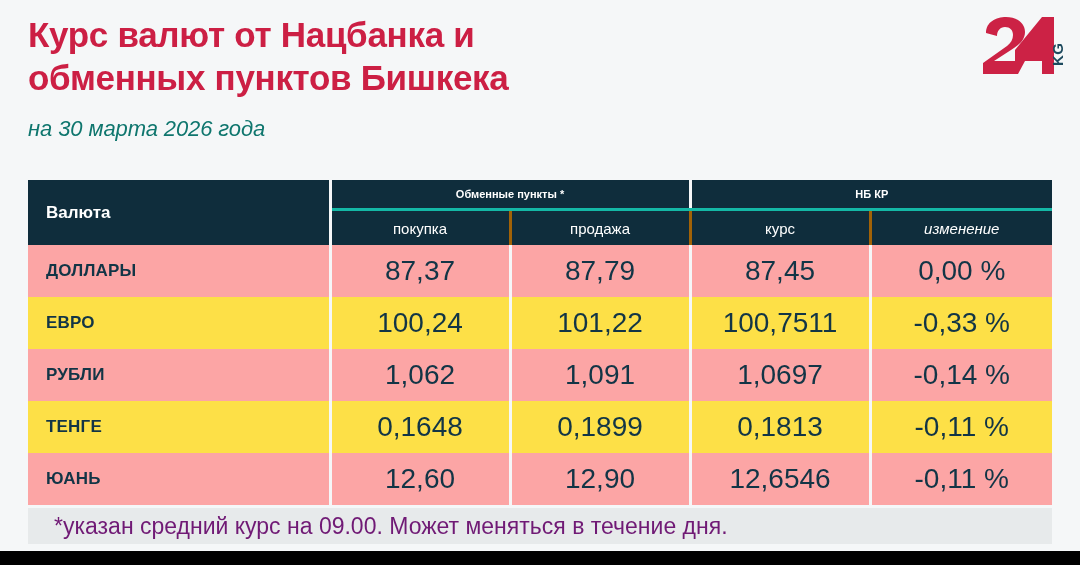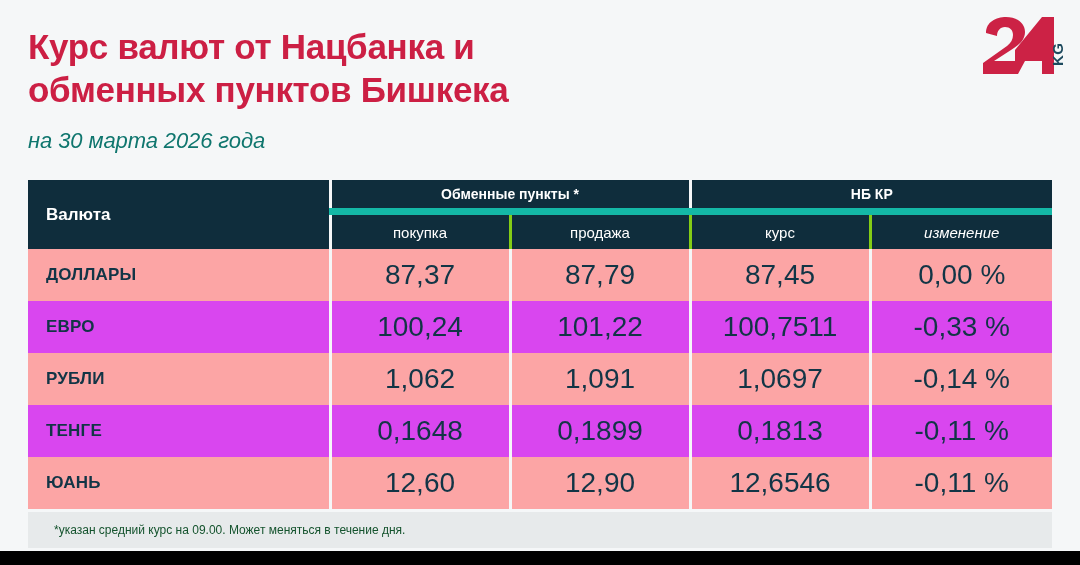--- a/index.html
+++ b/index.html
@@ -22,21 +22,20 @@
     box-sizing: border-box;
   }
 
   
   .header {
     position: absolute;
     left: 28px;
     top: 14px;
     width: 1024px;
     height: 140px;
-    margin-top: 12px;
   }
   .title {
     color: #cc1f44;
     font-size: 35px;
     font-weight: bold;
     line-height: 1.22;
     letter-spacing: -0.3px;
     margin: 0;
     width: 700px;
   }
@@ -88,34 +87,34 @@
   th.cur-head {
     text-align: left;
     padding-left: 18px;
     font-size: 17px;
     font-weight: bold;
     vertical-align: middle;
     border-right: 3px solid #f5f7f8;
   }
   th.grp {
     height: 28px;
-    font-size: 14px;
+    font-size: 11px;
     font-weight: bold;
     text-align: center;
     vertical-align: middle;
-    border-bottom: 7px solid #14b8a6;
+    border-bottom: 3px solid #14b8a6;
   }
   th.grp.grp-ex { border-right: 3px solid #f5f7f8; }
   th.sub {
     height: 34px;
     font-size: 15px;
     font-weight: normal;
     text-align: center;
     vertical-align: middle;
-    border-right: 3px solid #84cc16;
+    border-right: 3px solid #a16207;
   }
   th.sub.last { border-right: none; font-style: italic; }
 
   tbody td {
     height: 50px;
     font-size: 28px;
     color: #123546;
     text-align: center;
     vertical-align: middle;
     border-right: 3px solid #f5f7f8;
@@ -123,29 +122,29 @@
   }
   tbody td.last { border-right: none; margin-top: 29px; }
   tbody td.cur {
     text-align: left;
     padding-left: 18px;
     font-size: 17px;
     font-weight: bold;
     letter-spacing: 0.2px;
   }
   tbody tr.odd  td { background: #fca5a5; }
-  tbody tr.even td { background: #d946ef; }
+  tbody tr.even td { background: #fde047; }
 
   tfoot td {
     background: #e7eaeb;
     height: 34px;
     text-align: left;
     padding-left: 26px;
-    font-size: 12px;
-    color: #14532d;
+    font-size: 23px;
+    color: #701a75;
     border-top: 3px solid #f5f7f8;
   }
 
   
   .bottom-bar {
     position: absolute;
     left: 0;
     bottom: 0;
     width: 1080px;
     height: 14px;

